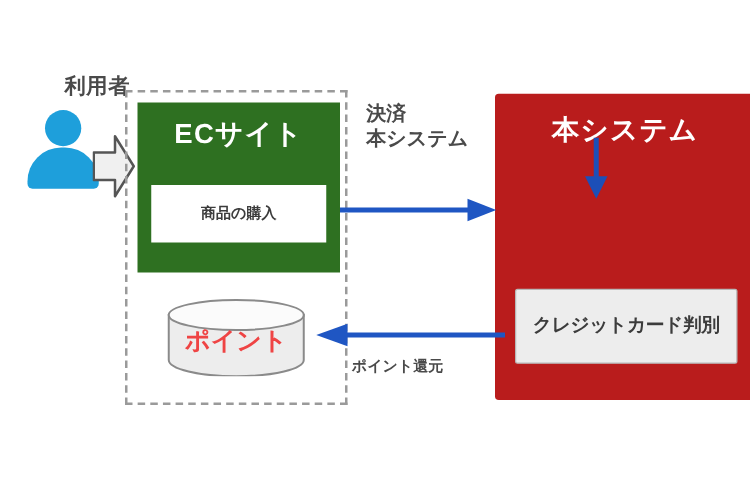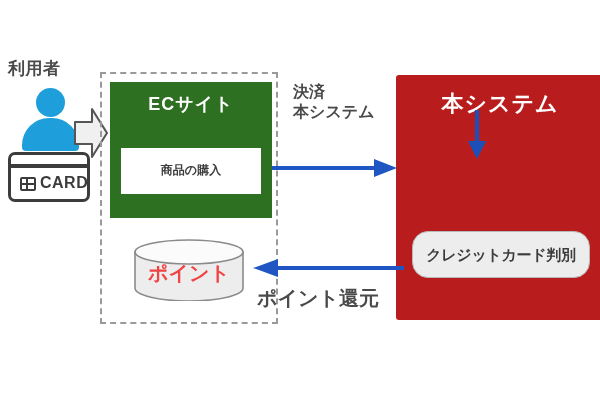--- a/index.html
+++ b/index.html
@@ -31,21 +31,21 @@
   }
 
   
   #actor-label {
     left: 8px;
     top: 57px;
     width: 96px;
     font-size: 17px;
     font-weight: 700;
     color: #4a4a4a;
-    text-align: left;
+    text-align: right;
     letter-spacing: .5px;
   }
   #user-icon {
     left: 14px;
     top: 88px;
     width: 72px;
     height: 62px;
   }
   #user-head {
     left: 22px;
@@ -144,21 +144,21 @@
     top: 82px;
     width: 162px;
     height: 136px;
     background: #2e7021;
     box-sizing: border-box;
   }
   #ec-title {
     left: 0;
     top: 10px;
     width: 100%;
-    font-size: 18px;
+    font-size: 22px;
     font-weight: 700;
     color: #ffffff;
     text-align: center;
     letter-spacing: 1px;
   }
   #ec-inner-box {
     left: 11px;
     top: 66px;
     width: 140px;
     height: 46px;
@@ -224,24 +224,24 @@
     font-size: 20px;
     font-weight: 700;
     color: #3c3c3c;
     width: 100%;
     height: 100%;
   }
   #cc-judge-box {
     left: 16px;
     top: 156px;
     width: 178px;
-    height: 47px;
+    height: 60px;
     background: #ededed;
     border: 1px solid #b8b8b8;
-    border-radius: 16px;
+    border-radius: 2px;
     box-sizing: border-box;
   }
   #cc-judge-label {
     font-size: 15px;
     font-weight: 700;
     color: #3c3c3c;
     width: 100%;
     height: 100%;
     letter-spacing: -.3px;
   }
@@ -257,43 +257,38 @@
     color: #4a4a4a;
     text-align: left;
     line-height: 1.25;
   }
   #vert-arrow { left: 465px; top: 110px; width: 24px; height: 50px; }
   #return-arrow { left: 252px; top: 258px; width: 152px; height: 20px; }
   #return-label {
     left: 253px;
     top: 285px;
     width: 130px;
-    font-size: 20px;
+    font-size: 12px;
     font-weight: 700;
     color: #4a4a4a;
     text-align: center;
   }
 </style>
 </head>
 <body>
 
 <div id="canvas">
 
   <div class="abs" id="actor-label">利用者</div>
 
   <div class="abs" id="user-icon">
     <div class="abs" id="user-head"></div>
     <div class="abs" id="user-body"></div>
   </div>
 
-  <div class="abs" id="card-icon">
-    <div class="abs" id="card-stripe"></div>
-    <div class="abs" id="card-chip"></div>
-    <div class="abs" id="card-text">CARD</div>
-  </div>
 
   <div class="abs" id="user-to-ec-arrow">
     <svg width="34" height="54" viewBox="0 0 34 54">
       <polygon points="1,16 18,16 18,3 33,27 18,51 18,38 1,38" fill="#f0f0f0" stroke="#555555" stroke-width="2" stroke-linejoin="round"></polygon>
     </svg>
   </div>
 
   <div class="abs" id="ec-boundary"></div>
 
   <div class="abs" id="ec-box">

